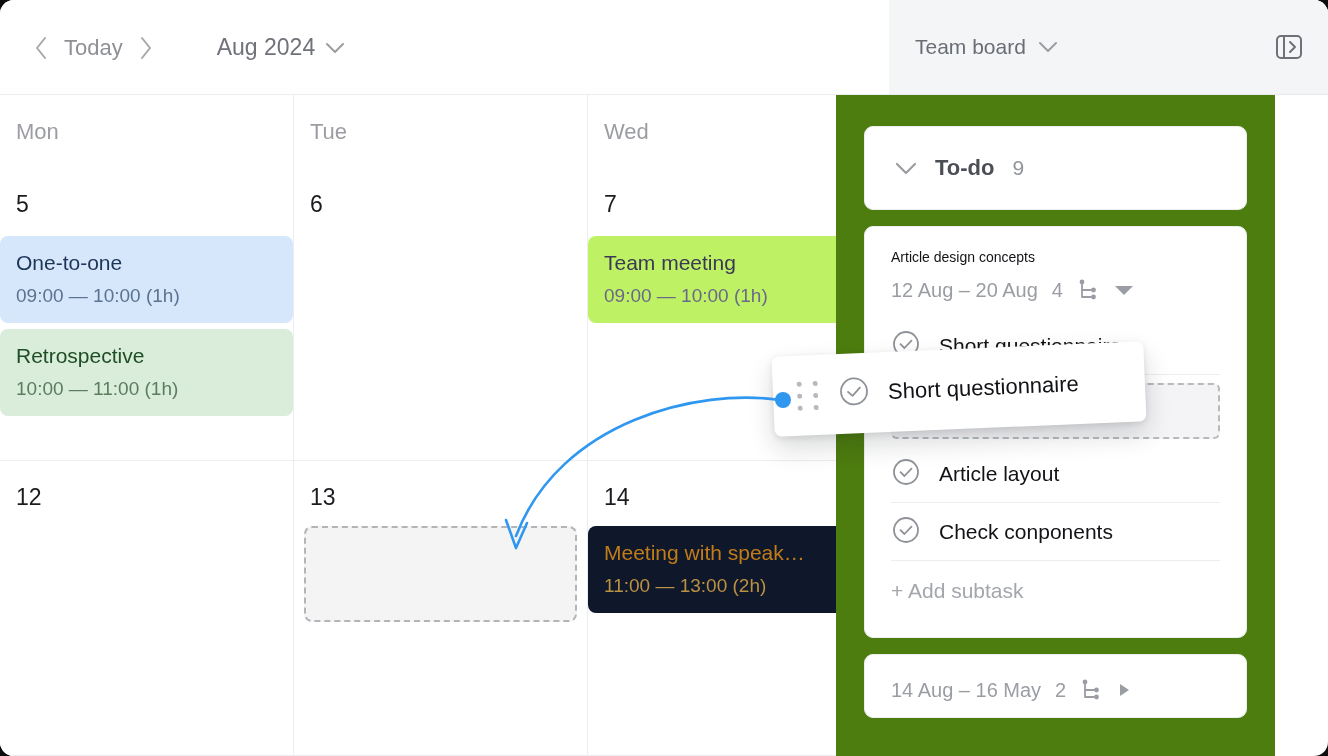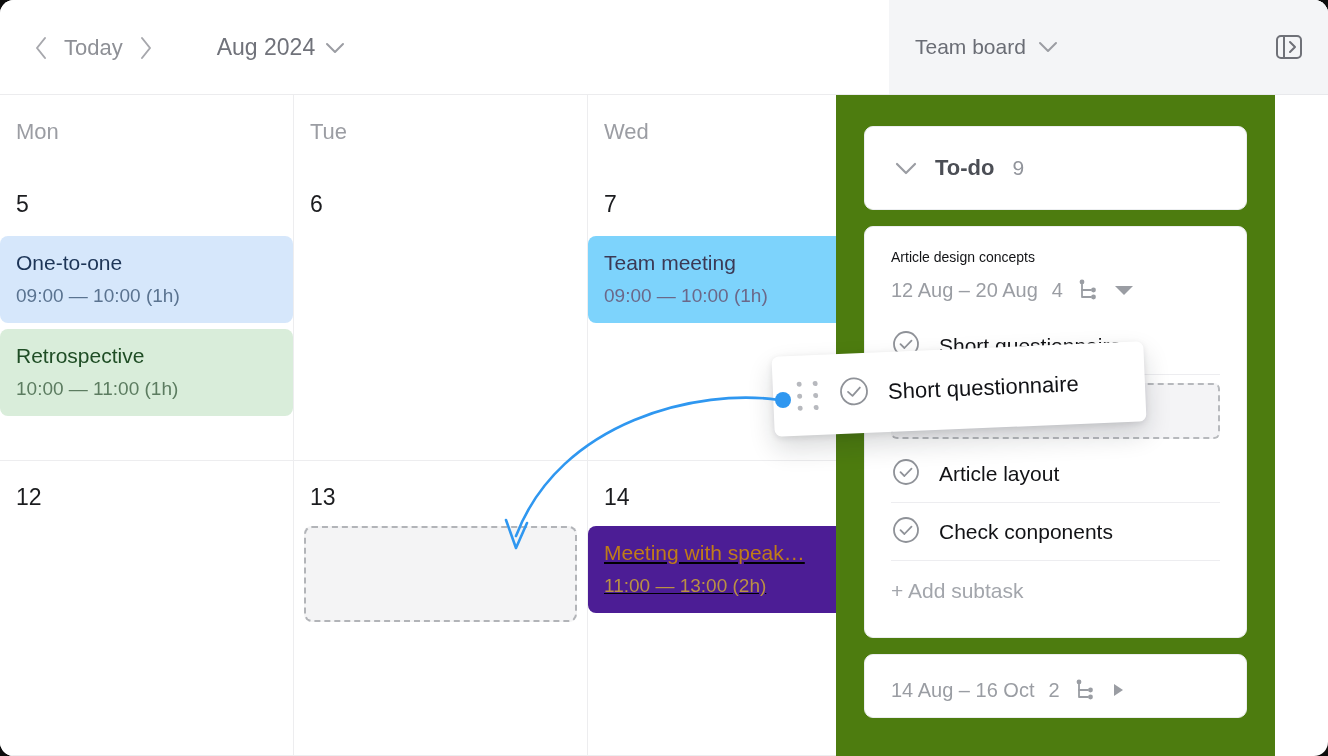--- a/index.html
+++ b/index.html
@@ -113,24 +113,24 @@
     white-space: nowrap; overflow: hidden;
   }
   .event .ev-time { font-size: 19px; line-height: 22px; }
 
   .ev-blue  { background: #d6e7fb; }
   .ev-blue .ev-title { color: #1d3557; }
   .ev-blue .ev-time  { color: #5a7390; }
   .ev-green { background: #d9edda; }
   .ev-green .ev-title { color: #1f4d25; }
   .ev-green .ev-time  { color: #5c7c60; }
-  .ev-purple{ background: #7dd3fc; }
+  .ev-purple{ background: #bef264; }
   .ev-purple .ev-title { color: #3b3955; }
   .ev-purple .ev-time  { color: #6b6889; }
-  .ev-amber { background: #4c1d95; text-decoration: underline; }
+  .ev-amber { background: #0f172a; }
   .ev-amber .ev-title { color: #c07c18; }
   .ev-amber .ev-time  { color: #bb9143; }
 
   .drop-slot {
     margin: 0 10px;
     height: 96px;
     border: 2px dashed #b2b4b8;
     border-radius: 8px;
     background: #f4f4f5;
   }
@@ -377,21 +377,21 @@
           </span>
           <span class="st-label">Check conponents</span>
         </div>
 
         <div class="add-subtask">+ Add subtask</div>
       </div>
     </div>
 
     <div class="sb-card task-card">
       <div class="task-meta">
-        <span class="dates">14 Aug – 16 Oct</span>
+        <span class="dates">14 Aug – 16 May</span>
         <span class="subcount">2</span>
         <svg width="26" height="26" viewBox="0 0 26 26" fill="none">
           <circle cx="7" cy="5" r="2.4" fill="#9a9da3"></circle>
           <path d="M7 7.6 L7 20 L16 20" stroke="#9a9da3" stroke-width="1.8" stroke-linecap="round" stroke-linejoin="round"></path>
           <path d="M7 13 L16 13" stroke="#9a9da3" stroke-width="1.8" stroke-linecap="round"></path>
           <circle cx="18.5" cy="13" r="2.4" fill="#9a9da3"></circle>
           <circle cx="18.5" cy="20" r="2.4" fill="#9a9da3"></circle>
         </svg>
         <svg class="tri-right" width="16" height="20" viewBox="0 0 16 20">
           <path d="M4 4 L13 10 L4 16 Z" fill="#9a9da3"></path>

